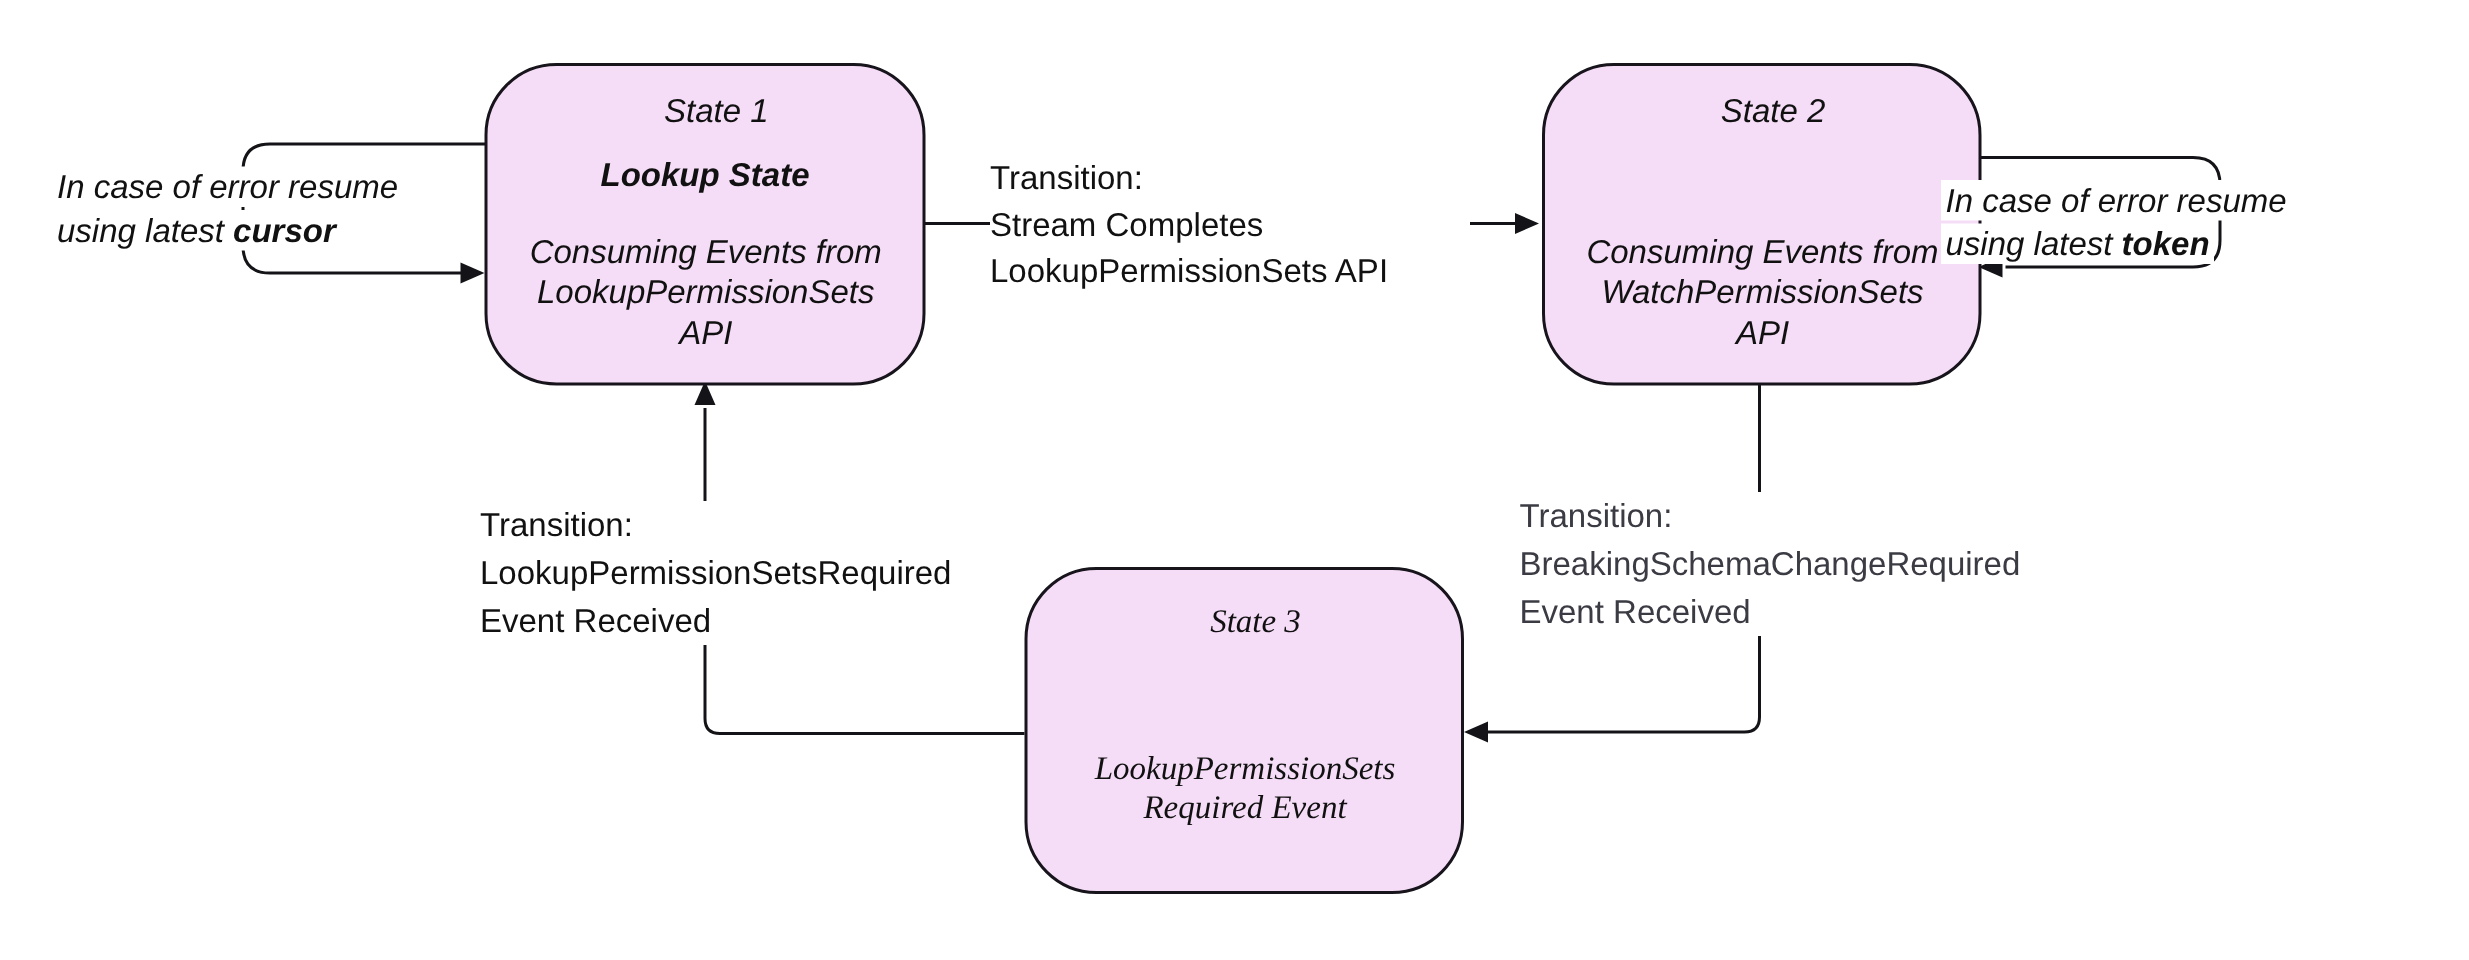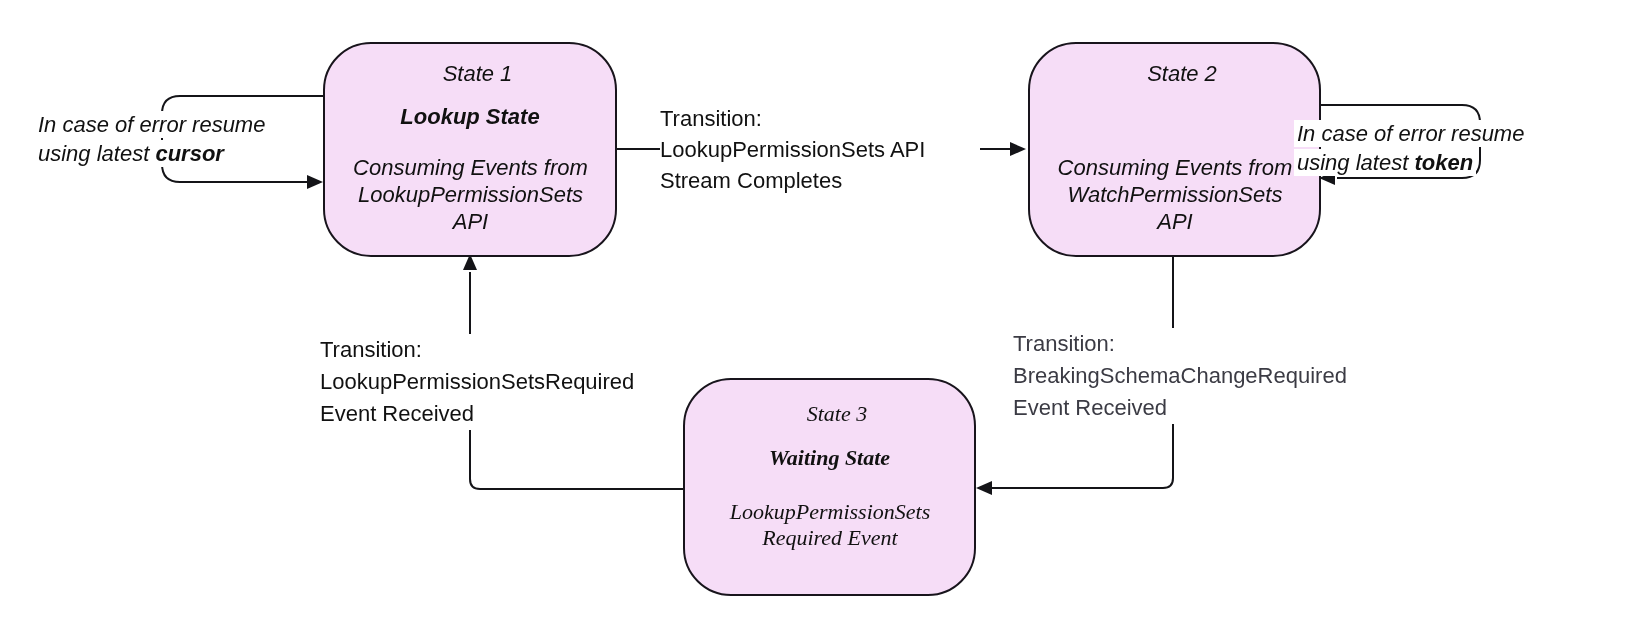--- a/index.html
+++ b/index.html
@@ -84,31 +84,30 @@
     <div class="s-title">State 2</div>
     <div class="s-desc">
       <div>Consuming Events from</div>
       <div>WatchPermissionSets</div>
       <div>API</div>
     </div>
   </div>
 
   <div class="state-box s3" style="left:683px;top:378px;width:289px;height:214px;font-family:Liberation Serif, serif;">
     <div class="s-title">State 3</div>
-    <div class="s-name">Waiting State</div>
     <div class="s-desc">
       <div>LookupPermissionSets</div>
       <div>Required Event</div>
     </div>
   </div>
 
   <div class="t-label t1" style="left:660px;top:103px;width:320px;">
     <div>Transition:</div>
+    <div>Stream Completes</div>
     <div>LookupPermissionSets API</div>
-    <div>Stream Completes</div>
   </div>
 
   <div class="t-label muted" style="left:1013px;top:328px;width:320px;">
     <div>Transition:</div>
     <div>BreakingSchemaChangeRequired</div>
     <div>Event Received</div>
   </div>
 
   <div class="t-label" style="left:320px;top:334px;width:300px;">
     <div>Transition:</div>

